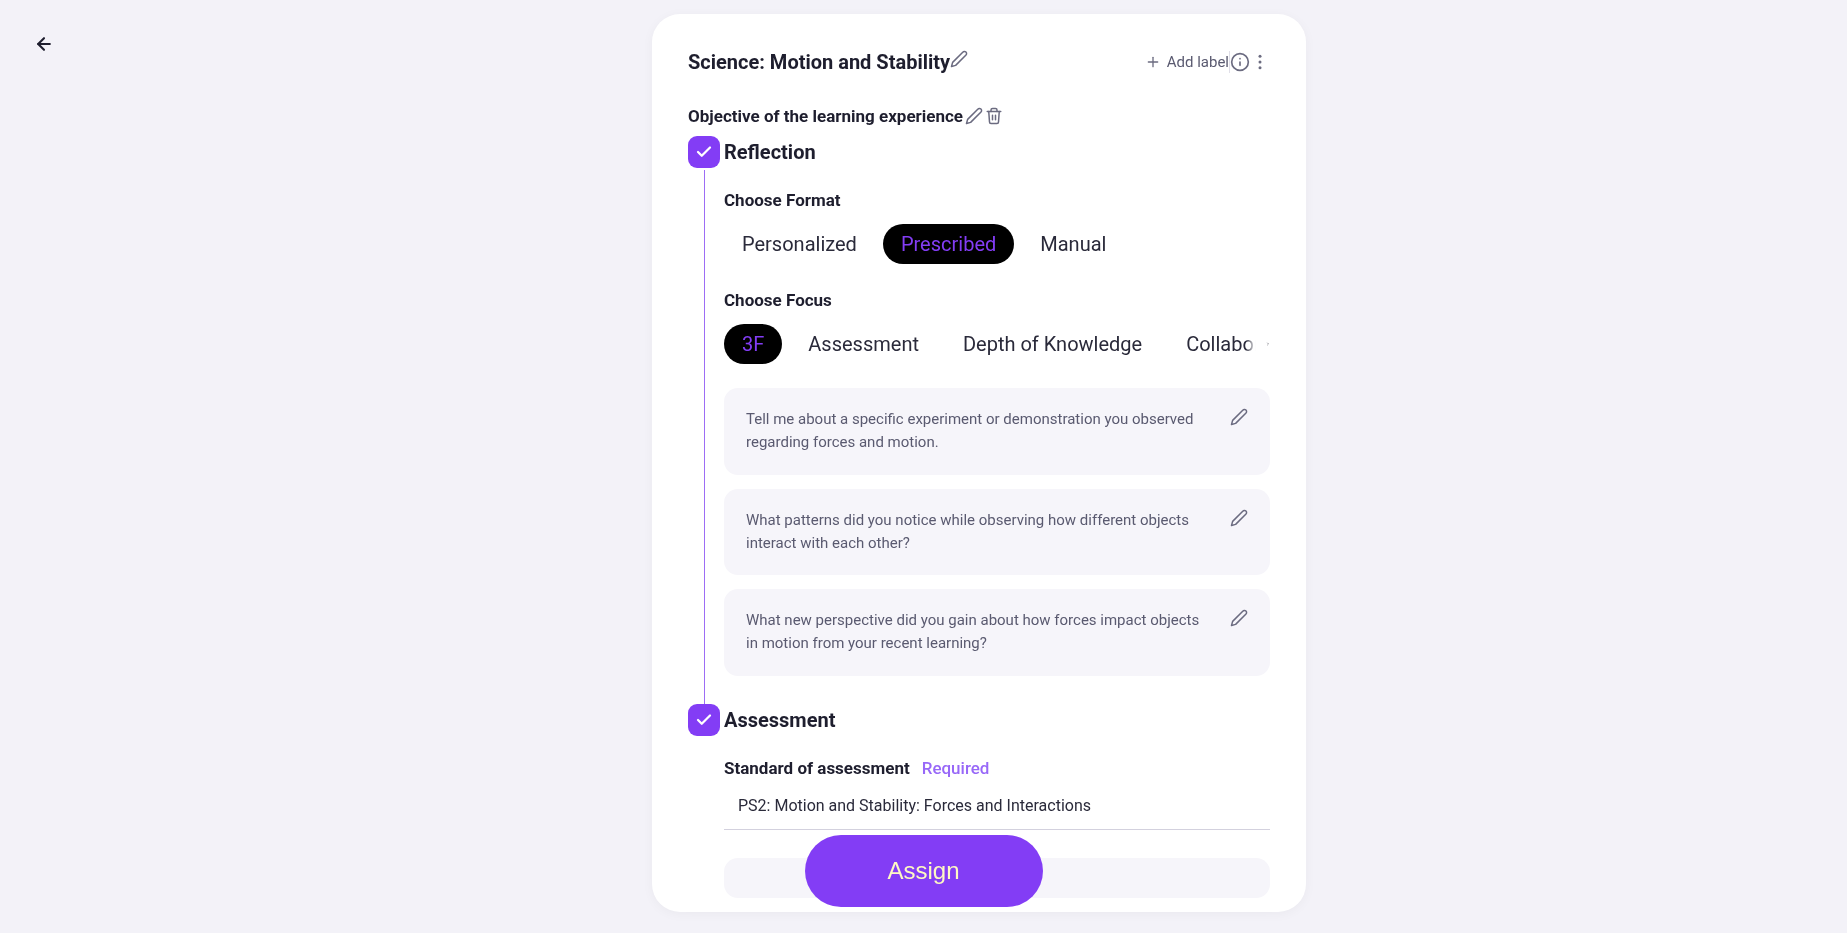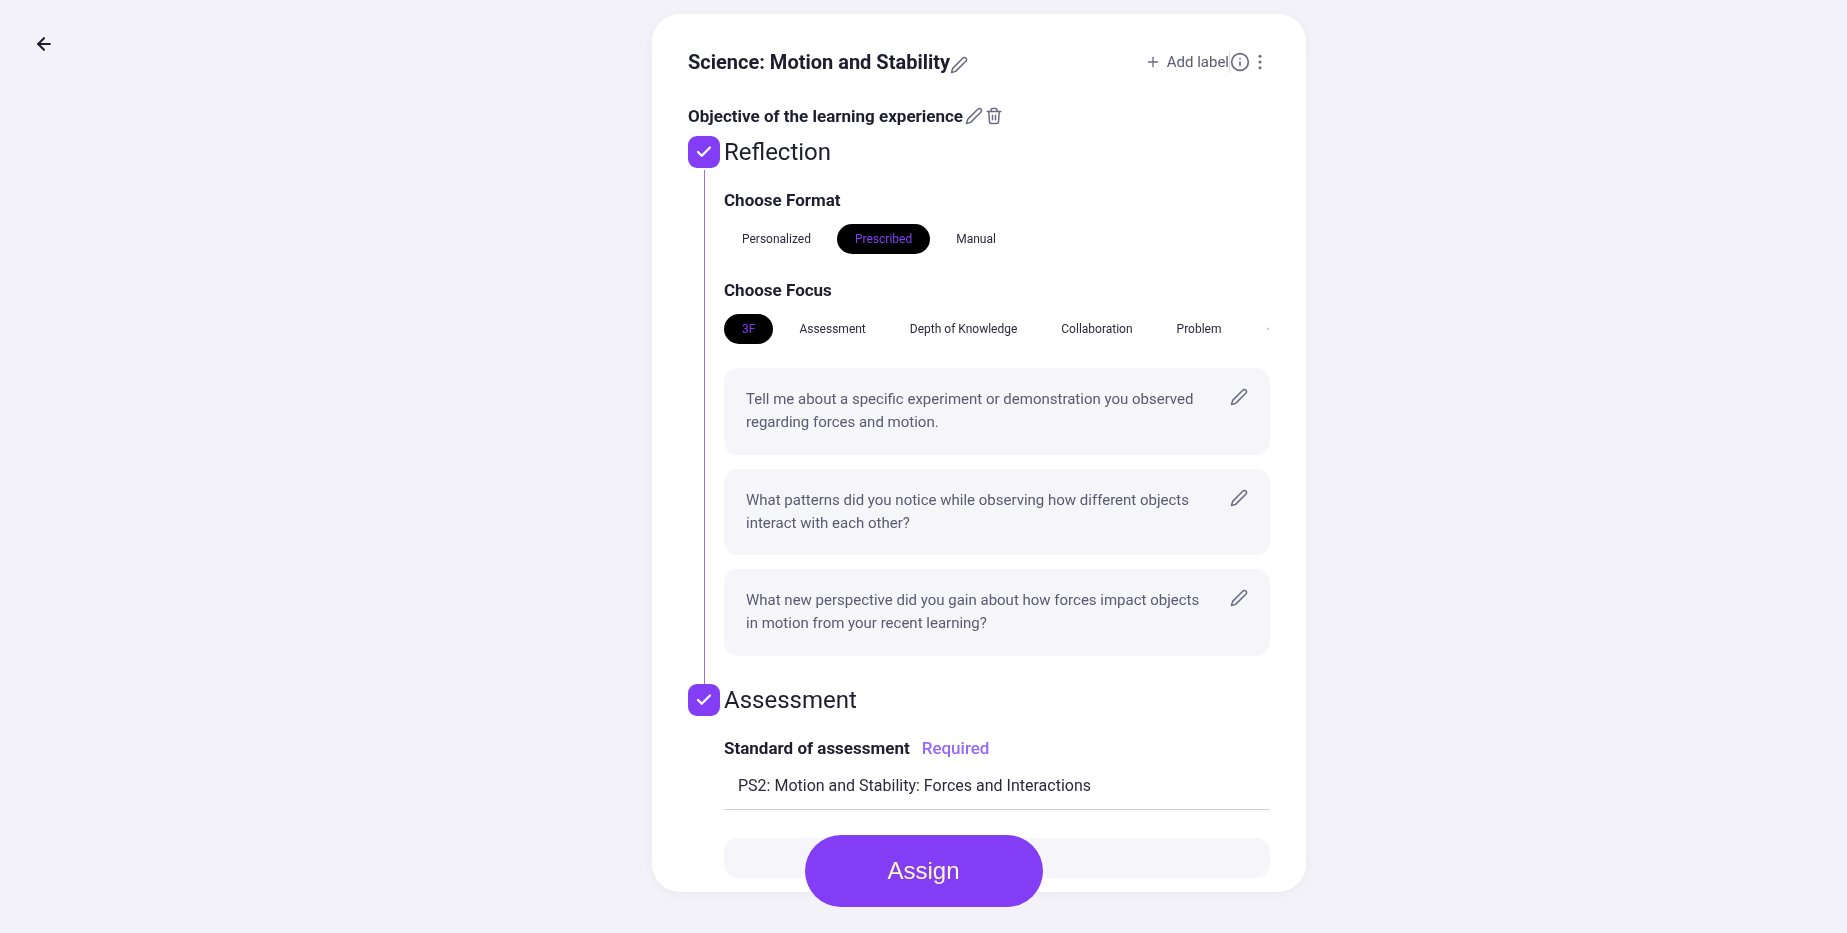--- a/index.html
+++ b/index.html
@@ -33,21 +33,21 @@
       box-shadow: 0 2px 12px rgba(0,0,0,0.04);
     }
     .card-header {
       display: flex;
       align-items: center;
       justify-content: space-between;
       margin-bottom: 32px;
     }
     .title-row {
       display: flex;
-      align-items: flex-end;
+      align-items: flex-start;
       gap: 0;
     }
     .card-title {
       font-size: 20px;
       font-weight: 700;
       color: #1e1e2e;
     }
     .header-actions {
       display: flex;
       align-items: center;
@@ -109,43 +109,43 @@
       top: 0;
       width: 32px;
       height: 32px;
       border-radius: 9px;
       background: #833df5;
       display: flex;
       align-items: center;
       justify-content: center;
     }
     .section-title {
-      font-size: 24px;
-      font-weight: 400;
+      font-size: 20px;
+      font-weight: 700;
       color: #1e1e2e;
       margin-bottom: 22px;
       line-height: 32px;
     }
     .sub-label {
       font-size: 17px;
       font-weight: 700;
       color: #1e1e2e;
       margin-bottom: 14px;
     }
     .chip-row {
       display: flex;
       align-items: center;
       gap: 8px;
       margin-bottom: 26px;
       position: relative;
     }
     .chip {
       padding: 8px 18px;
       border-radius: 999px;
-      font-size: 12px;
+      font-size: 20px;
       color: #2a2a3a;
       cursor: pointer;
       white-space: nowrap;
     }
     .chip.active {
       background: #000000;
       color: #833df5;
       font-weight: 400;
     }
     .focus-row {

